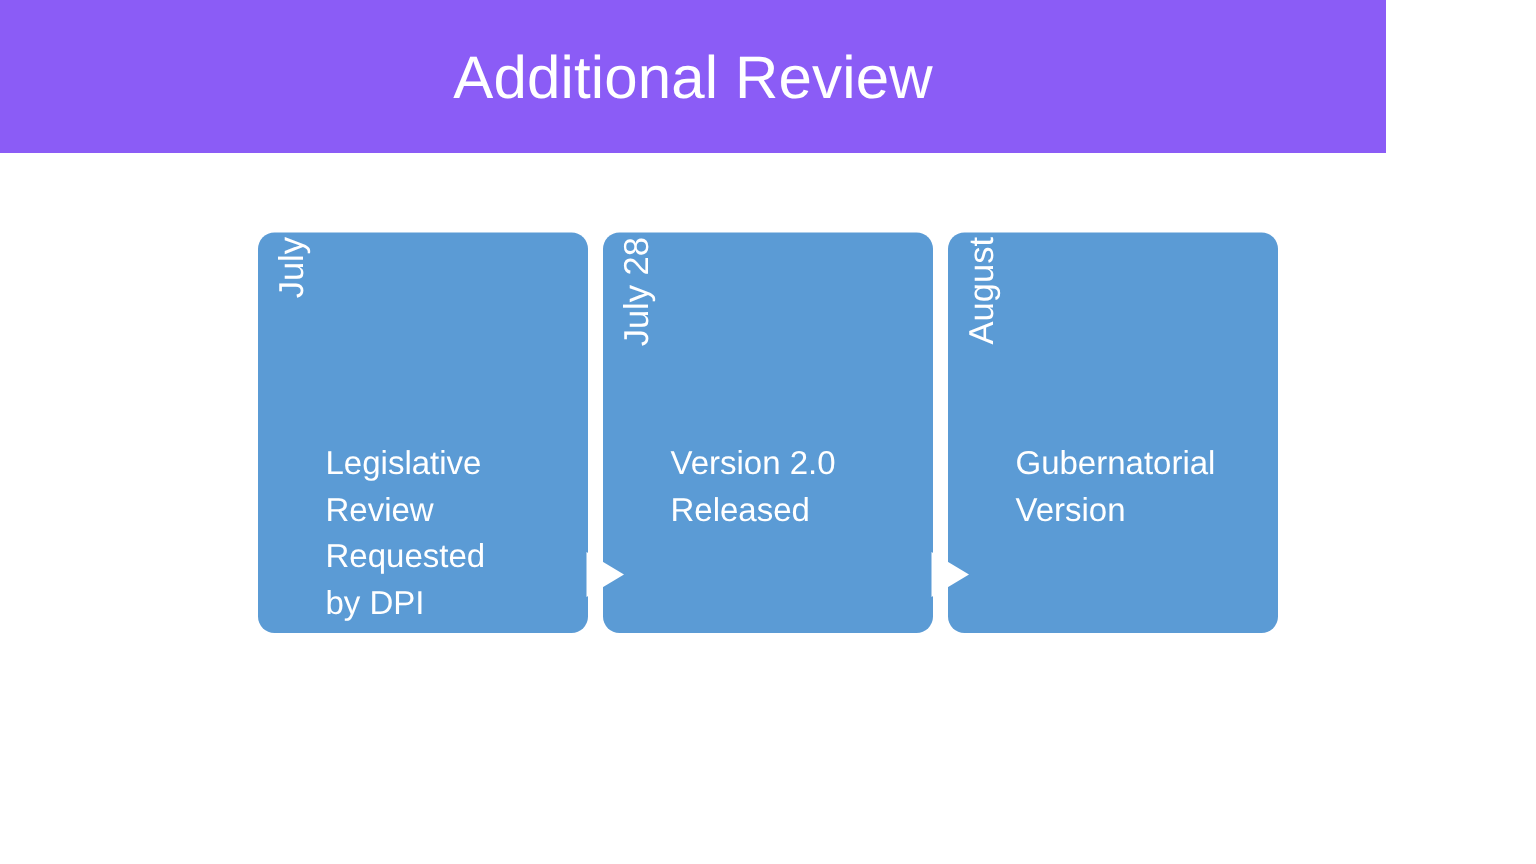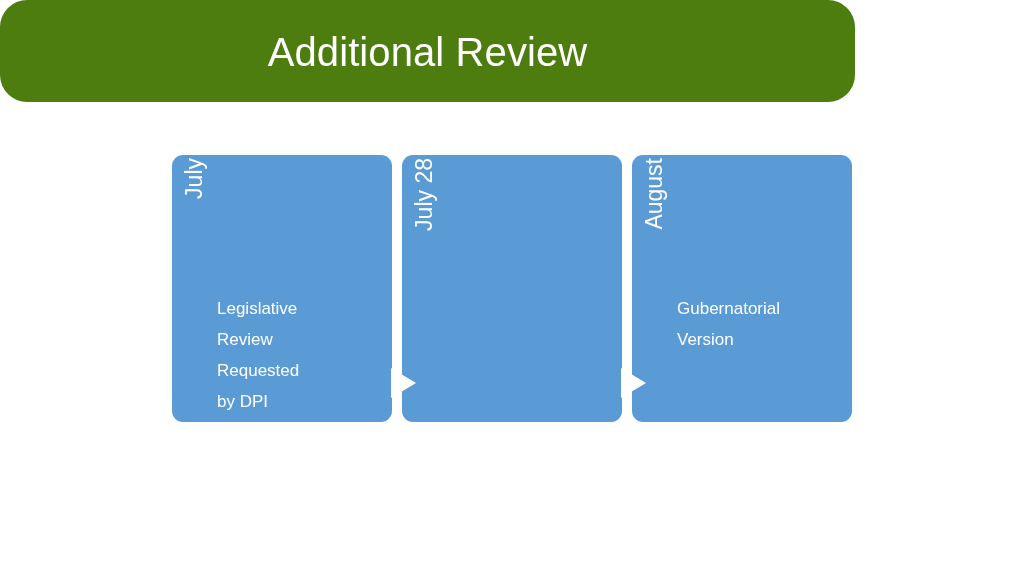--- a/index.html
+++ b/index.html
@@ -24,27 +24,26 @@
     width: 1024px;
     height: 576px;
     background: #ffffff;
   }
 
   
   .title-band {
     position: absolute;
     left: 0;
     top: 0;
-    width: 855px;
+    width: 924px;
     height: 102px;
-    background: #4d7c0f;
+    background: #8b5cf6;
     display: flex;
     align-items: center;
     justify-content: center;
-    border-radius: 27px;
   }
   .title-text {
     color: #ffffff;
     font-size: 40px;
     font-weight: 400;
     line-height: 1;
     letter-spacing: 0.1px;
     text-align: center;
     white-space: nowrap;
     margin-top: 2px;
@@ -89,21 +88,21 @@
     box-sizing: border-box;
   }
 
   
   .step-body {
     position: absolute;
     left: 45px;
     top: 138px;
     width: 170px;
     color: #ffffff;
-    font-size: 17px;
+    font-size: 22px;
     line-height: 31px;
     text-align: left;
     white-space: pre-line;
   }
 
   
   .step-arrow {
     position: absolute;
     top: 213px;
     width: 27px;
@@ -135,20 +134,22 @@
     <div class="step-box step-1">
       <div class="step-date">July</div>
       <div class="step-body">Legislative
 Review
 Requested
 by DPI</div>
     </div>
 
     <div class="step-box step-2">
       <div class="step-date">July 28</div>
+      <div class="step-body">Version 2.0
+Released</div>
     </div>
 
     <div class="step-box step-3">
       <div class="step-date">August</div>
       <div class="step-body">Gubernatorial
 Version</div>
     </div>
 
     <div class="step-arrow arrow-1">
       <span class="tri"></span>

